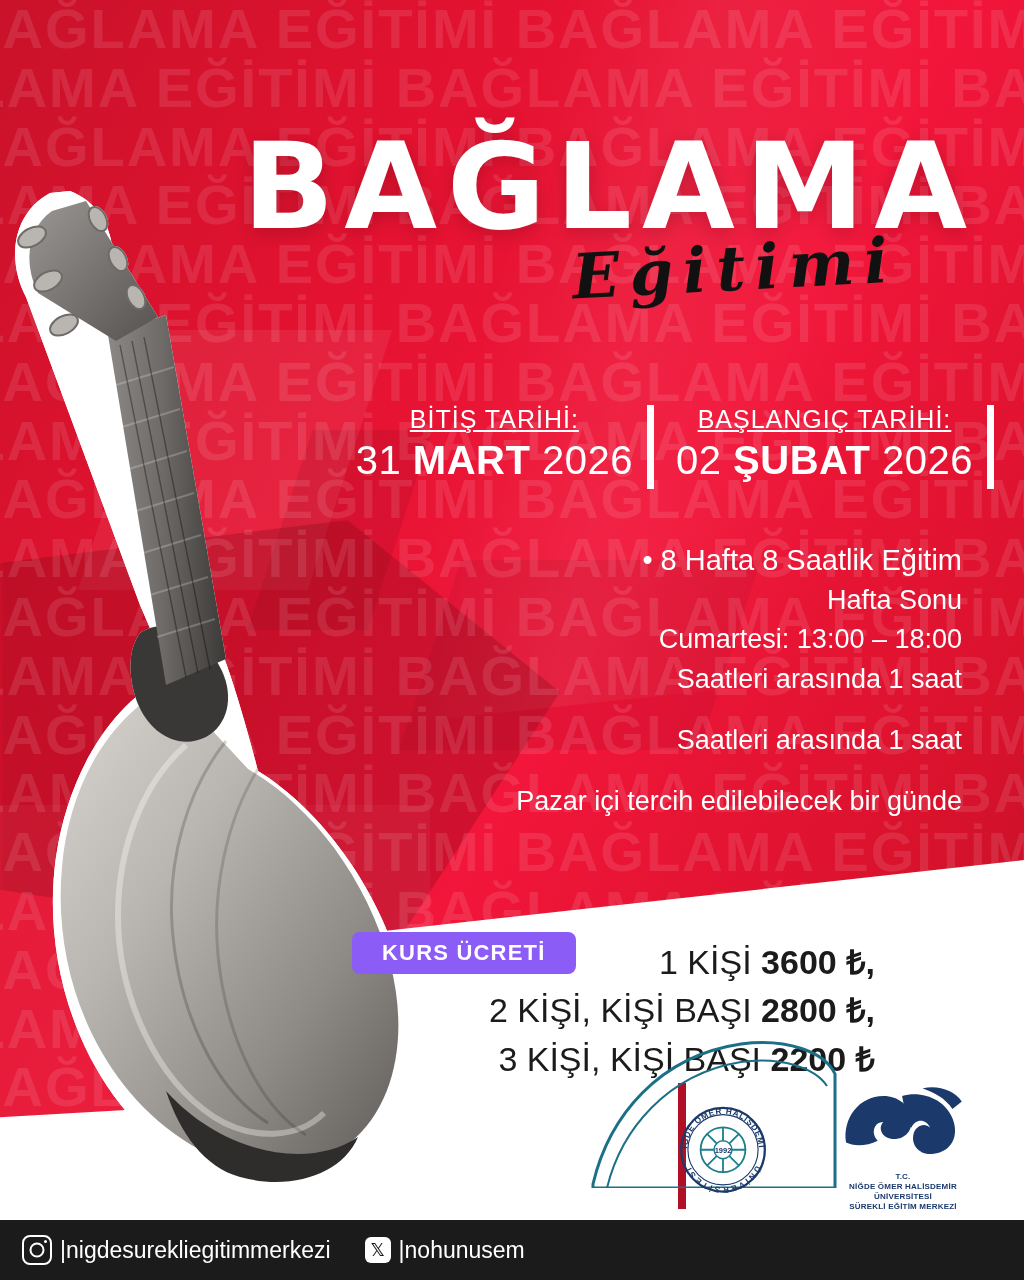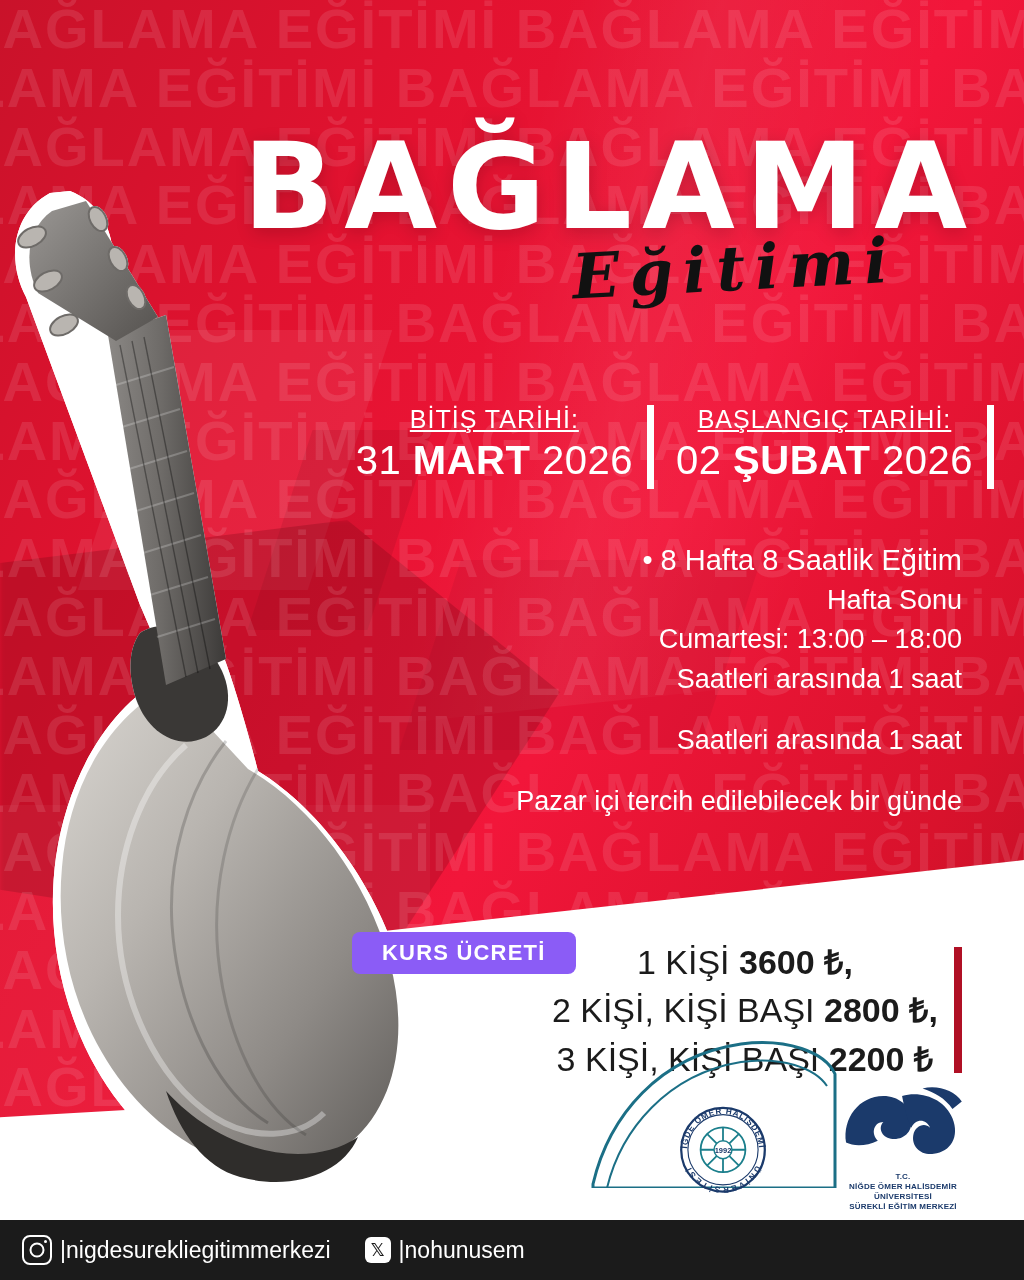--- a/index.html
+++ b/index.html
@@ -199,28 +199,29 @@
     font-weight: 700;
     letter-spacing: 1.2px;
     padding: 8px 30px;
     border-radius: 8px;
   }
   .fee-list {
     position: absolute;
     right: 62px;
     top: 938px;
     width: 560px;
-    text-align: center;
+    text-align: right;
     color: #1b1b1b;
     font-size: 34px;
     line-height: 1.42;
     display: flex;
-    gap: 16px;
+    gap: 0;
     justify-content: flex-end;
     align-items: center;
+    flex-direction: column;
   }
   .fee-lines b { font-weight: 700; }
   .fee-bar {
     width: 8px;
     height: 126px;
     background: #b01025;
   }
 
   
   .saz {

